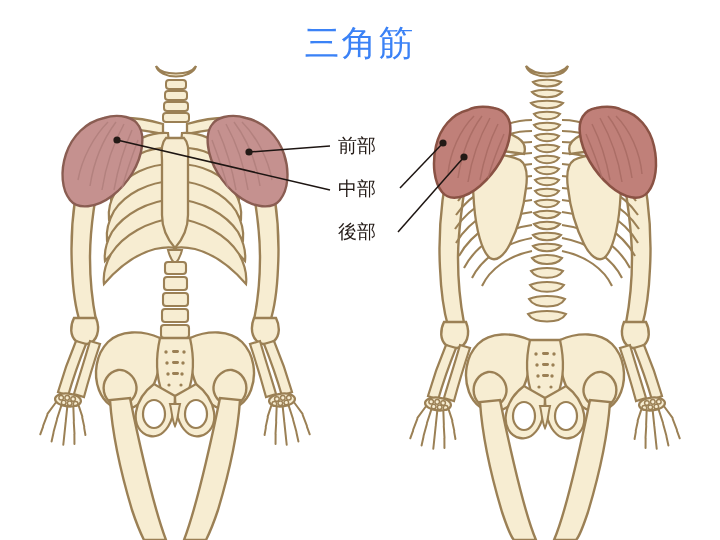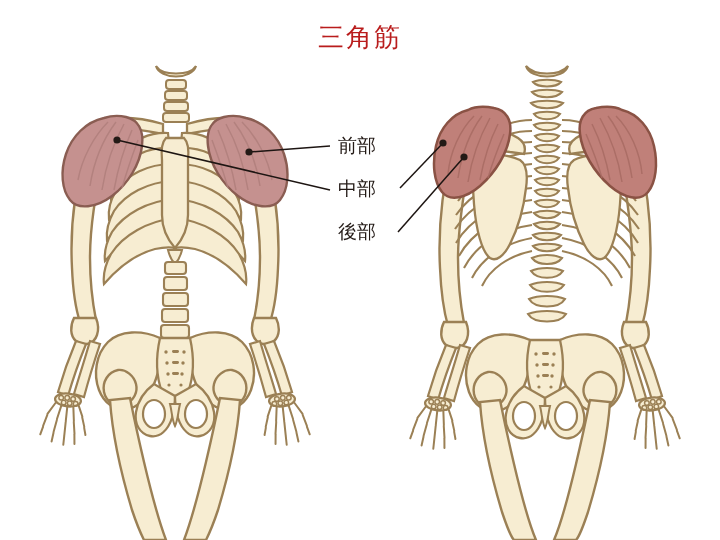--- a/index.html
+++ b/index.html
@@ -1,20 +1,20 @@
 <!DOCTYPE html>
 <html><head>
 <meta charset="utf-8">
 <style>
   html,body{margin:0;padding:0;background:#ffffff;}
   body{width:720px;height:540px;overflow:hidden;
        font-family:"DejaVu Sans","Liberation Sans",sans-serif;}
   #stage{position:relative;width:720px;height:540px;background:#fff;}
   #title{position:absolute;left:0;top:20px;width:720px;text-align:center;
-         font-size:26px;color:#b91c1c;letter-spacing:2px;
+         font-size:35px;color:#3b82f6;letter-spacing:2px;
          font-family:"DejaVu Sans","Liberation Sans",sans-serif;}
   svg{position:absolute;left:0;top:0;}
   .lbl{font-size:19px;fill:#231a16;
        font-family:"DejaVu Sans","Liberation Sans",sans-serif;}
 </style>
 </head>
 <body>
 
 <div id="stage">
 

